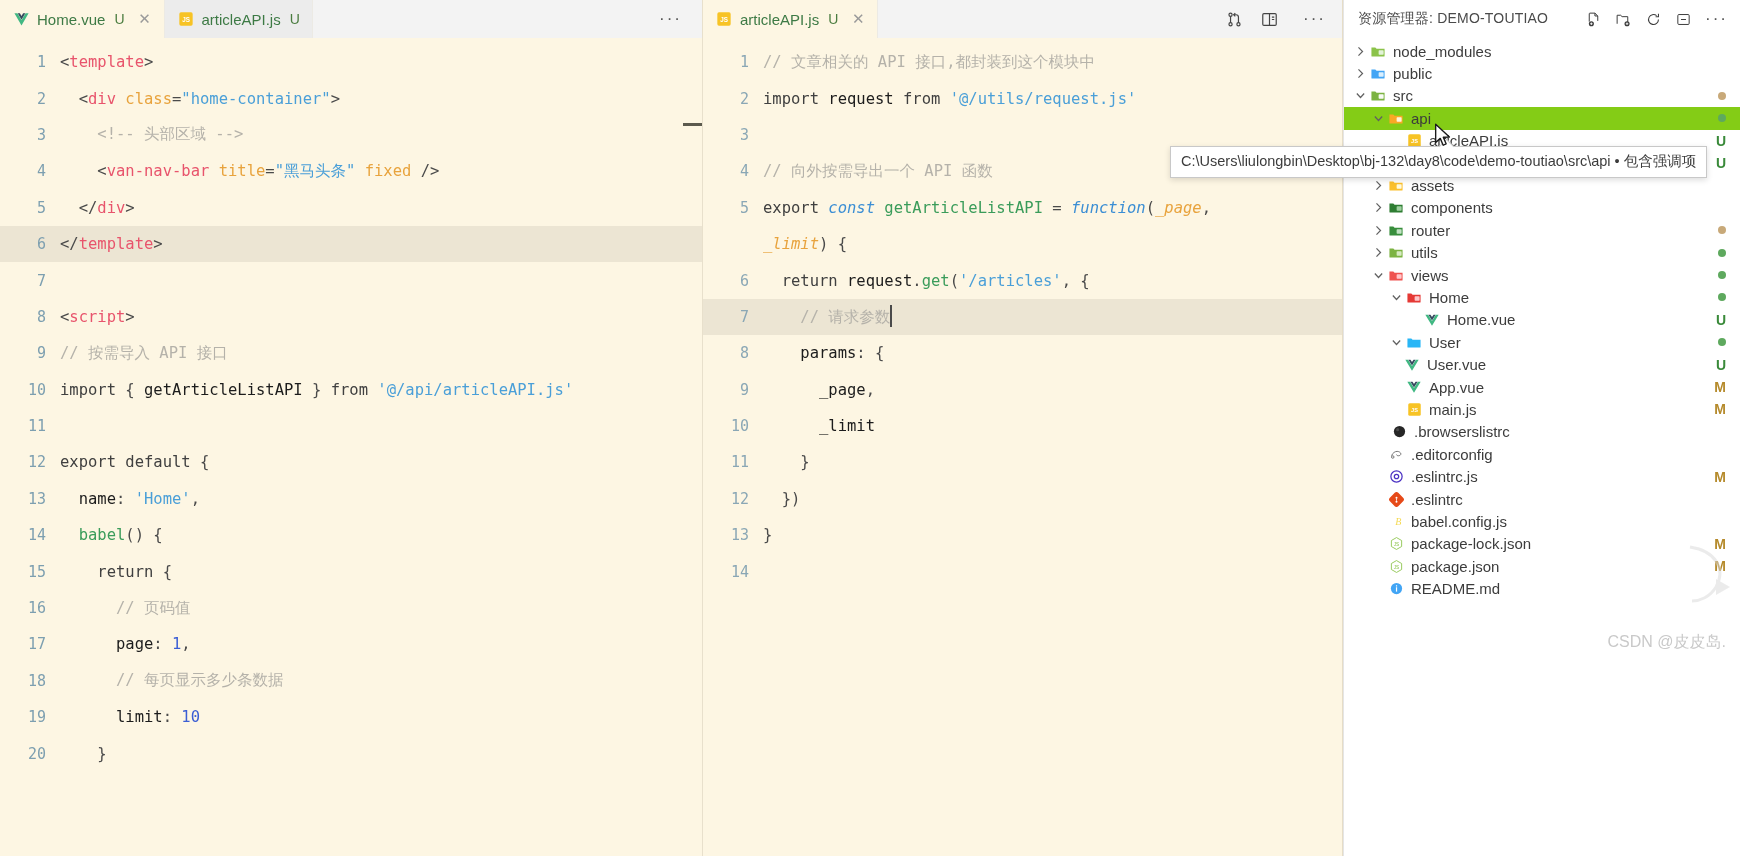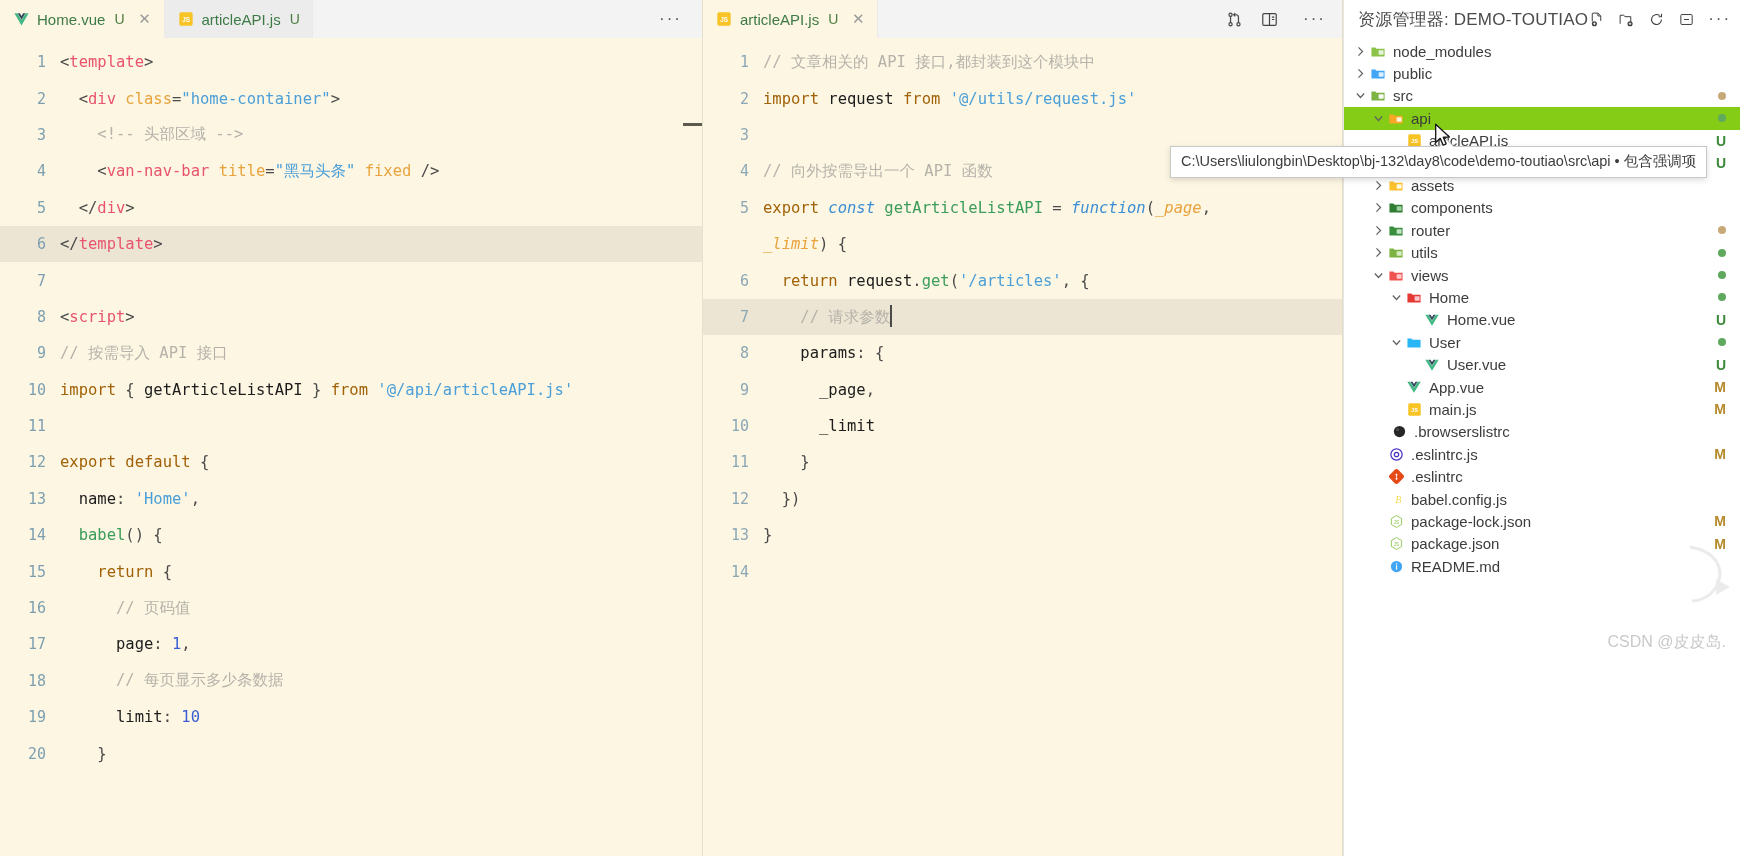--- a/index.html
+++ b/index.html
@@ -53,34 +53,34 @@
   }
   #group-left .ln { color:#7d9fb0; }
   .txt { white-space:pre; }
   .hl-row { background:#ece5d3; }
 
   
   .t-tag    { color:#e8546c; }
   .t-attr   { color:#e8a33d; }
   .t-str    { color:#4a9fd8; }
   .t-cmt    { color:#b5b2aa; }
-  .t-kw     { color:#a16207; }
+  .t-kw     { color:#404040; }
   .t-num    { color:#3b5ed4; }
   .t-italic { color:#3b8ed4; font-style:italic; }
   .t-orange-i { color:#e8a33d; font-style:italic; }
   .t-green  { color:#3a9c5a; }
   .t-punct  { color:#4a4a4a; }
   .t-prop   { color:#1c1c1c; }
 
   .caret { display:inline-block; width:2px; height:22px; background:#4a4a4a; vertical-align:middle; position:relative; top:-1px; }
 
   
   #sidebar { width:397px; height:856px; background:#ffffff; display:flex; flex-direction:column; flex:none; border-left:1px solid #e5e5e5; }
   .side-head { height:38px; display:flex; align-items:center; padding:0 12px 0 14px; flex:none; }
-  .side-title { font-size:17px; color:#4a4a4a; letter-spacing:.2px; white-space:nowrap; }
+  .side-title { font-size:14px; color:#4a4a4a; letter-spacing:.2px; white-space:nowrap; }
   .side-icons { margin-left:auto; display:flex; align-items:center; gap:13px; }
   .side-icons .icn { width:17px; height:17px; color:#4a4a4a; cursor:pointer; }
 
   .tree { padding-top:2px; font-size:15px; position:relative; flex:1; overflow:hidden; }
   .trow { display:flex; align-items:center; height:22.4px; padding-right:14px; cursor:pointer; position:relative; }
   .trow.selected { background:#84cc16; }
   .chev { width:16px; flex:none; display:flex; align-items:center; justify-content:center; color:#616161; }
   .chev svg { display:block; }
   .ficon { width:20px; flex:none; display:flex; align-items:center; justify-content:center; margin-right:5px; }
   .tlabel { color:#3c3c3c; white-space:nowrap; font-size:15px; }
@@ -552,21 +552,21 @@
             </svg>
           </span>
           <span class="ficon">
             <svg viewBox="0 0 24 24" width="18" height="15">
               <path d="M1.5 19V5.5h6.2l2 2.2H22.5V19a1 1 0 0 1-1 1H2.5a1 1 0 0 1-1-1z" fill="#29B6F6"></path>
             </svg>
           </span>
           <span class="tlabel">User</span>
           <span class="dot" style="background: rgb(94, 169, 94);"></span>
         </div>
-        <div class="trow" style="padding-left: 62px;">
+        <div class="trow" style="padding-left: 42px;">
           <span class="chev"></span>
           <span class="ficon">
             <svg viewBox="0 0 24 24" width="16" height="16">
               <path d="M2 4h4.2L12 13.6 17.8 4H22L12 20.5z" fill="#41B883"></path>
               <path d="M6.6 4h3.1L12 7.6 14.3 4h3.1L12 12.6z" fill="#35495E"></path>
             </svg>
           </span>
           <span class="tlabel">User.vue</span>
           <span class="tstat stat-U">U</span>
         </div>
@@ -594,20 +594,30 @@
         </div>
         <div class="trow" style="padding-left: 29px;">
           <span class="chev"></span>
           <span class="ficon">
             <svg viewBox="0 0 24 24" width="15" height="15">
               <circle cx="12" cy="12" r="9" fill="#262626"></circle>
               <circle cx="9" cy="9" r="2.5" fill="#4a4a4a"></circle>
             </svg>
           </span>
           <span class="tlabel">.browserslistrc</span>
+        </div>
+        <div class="trow" style="padding-left: 26px;">
+          <span class="chev"></span>
+          <span class="ficon">
+            <svg viewBox="0 0 24 24" width="15" height="15" fill="none" stroke="#666" stroke-width="1.4">
+              <path d="M4 14c2-5 6-7 9-7s6 2 6 4-2 3-4 3-3-1-3-2"></path>
+              <circle cx="6" cy="16" r="2"></circle>
+            </svg>
+          </span>
+          <span class="tlabel">.editorconfig</span>
         </div>
         <div class="trow" style="padding-left: 26px;">
           <span class="chev"></span>
           <span class="ficon">
             <svg viewBox="0 0 24 24" width="15" height="15">
               <circle cx="12" cy="12" r="9" fill="none" stroke="#4B32C3" stroke-width="2"></circle>
               <circle cx="12" cy="12" r="3.5" fill="none" stroke="#4B32C3" stroke-width="2"></circle>
             </svg>
           </span>
           <span class="tlabel">.eslintrc.js</span>

